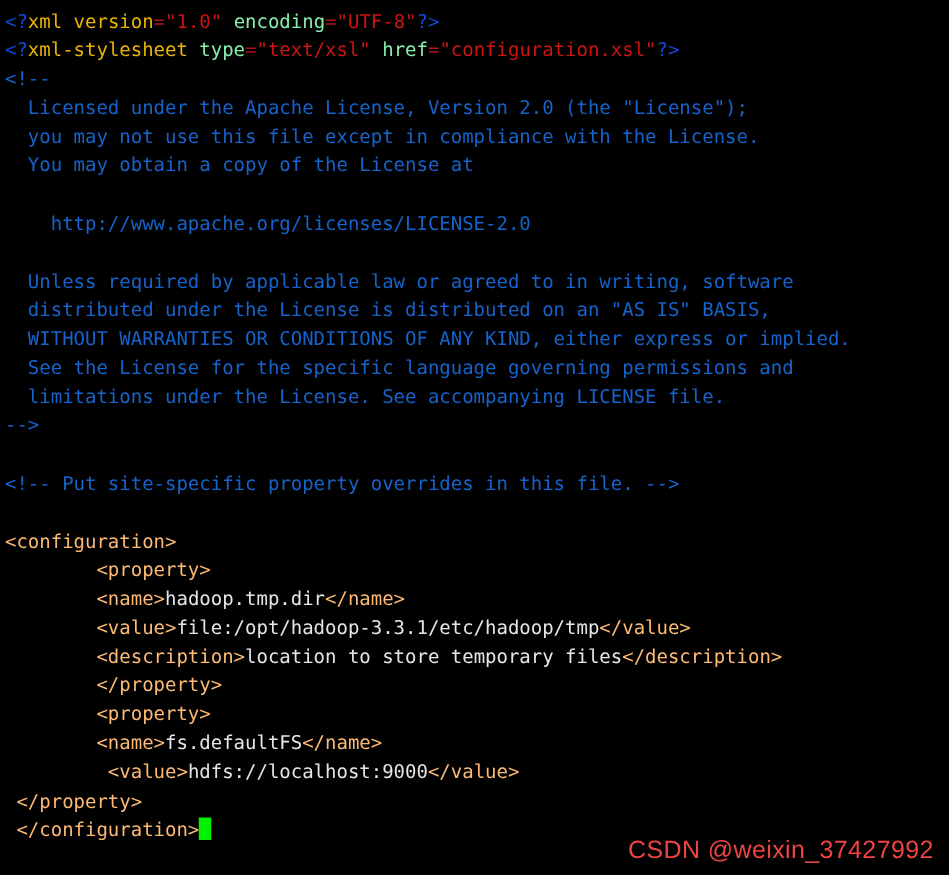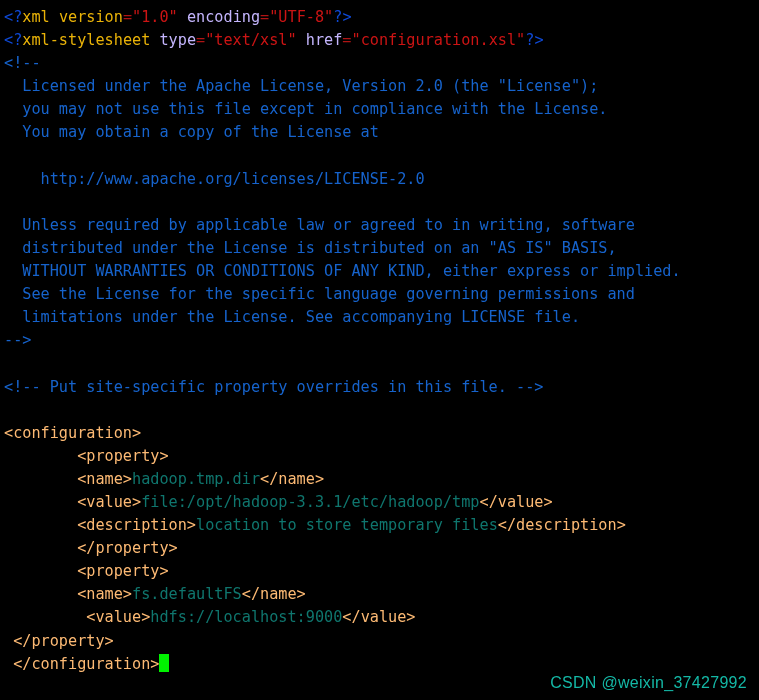--- a/index.html
+++ b/index.html
@@ -29,40 +29,40 @@
     white-space: pre;
     letter-spacing: 0px;
   }
   .line {
     height: 23.1px;
     white-space: pre;
   }
   
   .tok-pi        { color: #0e49d6; }   
   .tok-pi-name   { color: #eab308; }   
-  .tok-attr      { color: #c4b5fd; }   
+  .tok-attr      { color: #86efac; }   
   .tok-eq        { color: #b01414; }   
   .tok-str       { color: #cc1414; }   
   .tok-comment   { color: #1663cc; }   
   .tok-tag       { color: #fdba74; }   
-  .tok-text      { color: #0f766e; }   
+  .tok-text      { color: #e5e5e5; }   
   .cursor {
     display: inline-block;
     width: 9.4px;
     height: 18px;
     background: #00f200;
     vertical-align: -3px;
   }
   #watermark {
     position: absolute;
     right: 12px;
     bottom: 8px;
     font-family: "Liberation Sans", sans-serif;
-    font-size: 16px;
-    color: #14b8a6;
+    font-size: 20px;
+    color: #ef4444;
     letter-spacing: 0.3px;
     white-space: pre;
   }
 </style>
 </head>
 <body>
 
 <div id="terminal">
 
   <div id="code" class="code-area"><div class="line"><span class="tok-pi">&lt;?</span><span class="tok-pi-name">xml</span><span class="tok-pi-name"> version</span><span class="tok-eq">=</span><span class="tok-str">"1.0"</span><span class="tok-attr"> encoding</span><span class="tok-eq">=</span><span class="tok-str">"UTF-8"</span><span class="tok-pi">?&gt;</span></div><div class="line"><span class="tok-pi">&lt;?</span><span class="tok-pi-name">xml-stylesheet</span><span class="tok-attr"> type</span><span class="tok-eq">=</span><span class="tok-str">"text/xsl"</span><span class="tok-attr"> href</span><span class="tok-eq">=</span><span class="tok-str">"configuration.xsl"</span><span class="tok-pi">?&gt;</span></div><div class="line"><span class="tok-comment">&lt;!--</span></div><div class="line"><span class="tok-comment">  Licensed under the Apache License, Version 2.0 (the "License");</span></div><div class="line"><span class="tok-comment">  you may not use this file except in compliance with the License.</span></div><div class="line"><span class="tok-comment">  You may obtain a copy of the License at</span></div><div class="line"><span class="tok-comment"></span></div><div class="line"><span class="tok-comment">    http://www.apache.org/licenses/LICENSE-2.0</span></div><div class="line"><span class="tok-comment"></span></div><div class="line"><span class="tok-comment">  Unless required by applicable law or agreed to in writing, software</span></div><div class="line"><span class="tok-comment">  distributed under the License is distributed on an "AS IS" BASIS,</span></div><div class="line"><span class="tok-comment">  WITHOUT WARRANTIES OR CONDITIONS OF ANY KIND, either express or implied.</span></div><div class="line"><span class="tok-comment">  See the License for the specific language governing permissions and</span></div><div class="line"><span class="tok-comment">  limitations under the License. See accompanying LICENSE file.</span></div><div class="line"><span class="tok-comment">--&gt;</span></div><div class="line"><span class="tok-comment"></span></div><div class="line"><span class="tok-comment">&lt;!-- Put site-specific property overrides in this file. --&gt;</span></div><div class="line"><span class="tok-comment"></span></div><div class="line"><span class="tok-tag">&lt;configuration&gt;</span></div><div class="line"><span class="tok-tag">        &lt;property&gt;</span></div><div class="line"><span class="tok-tag">        &lt;name&gt;</span><span class="tok-text">hadoop.tmp.dir</span><span class="tok-tag">&lt;/name&gt;</span></div><div class="line"><span class="tok-tag">        &lt;value&gt;</span><span class="tok-text">file:/opt/hadoop-3.3.1/etc/hadoop/tmp</span><span class="tok-tag">&lt;/value&gt;</span></div><div class="line"><span class="tok-tag">        &lt;description&gt;</span><span class="tok-text">location to store temporary files</span><span class="tok-tag">&lt;/description&gt;</span></div><div class="line"><span class="tok-tag">        &lt;/property&gt;</span></div><div class="line"><span class="tok-tag">        &lt;property&gt;</span></div><div class="line"><span class="tok-tag">        &lt;name&gt;</span><span class="tok-text">fs.defaultFS</span><span class="tok-tag">&lt;/name&gt;</span></div><div class="line"><span class="tok-tag">         &lt;value&gt;</span><span class="tok-text">hdfs://localhost:9000</span><span class="tok-tag">&lt;/value&gt;</span></div><div class="line"><span class="tok-tag"> &lt;/property&gt;</span></div><div class="line"><span class="tok-tag"> &lt;/configuration&gt;</span><span class="cursor"></span></div></div>

